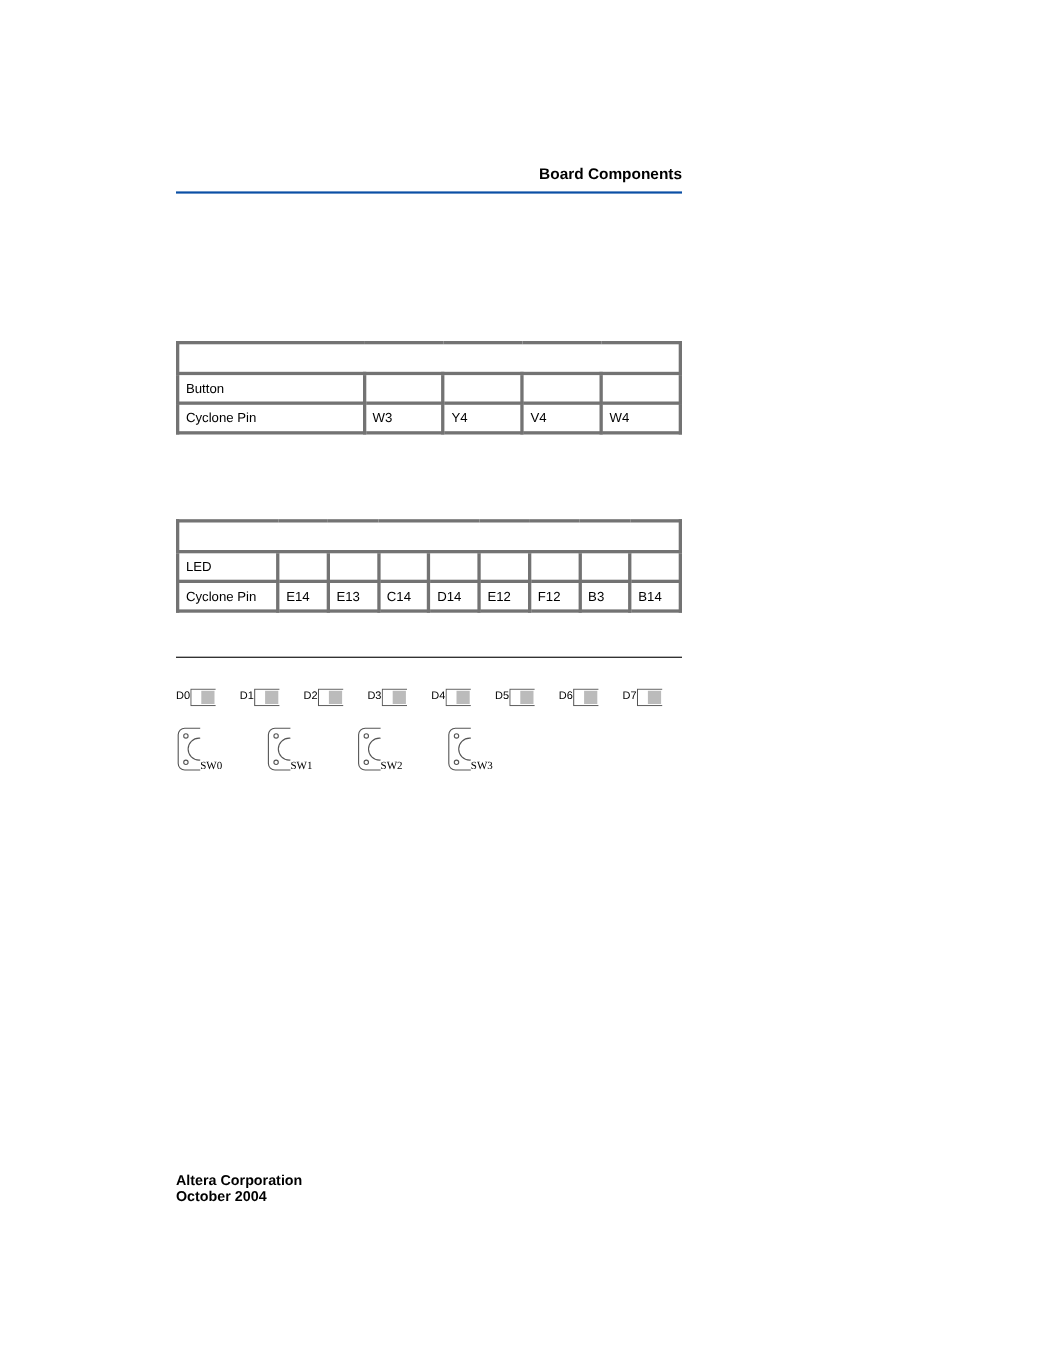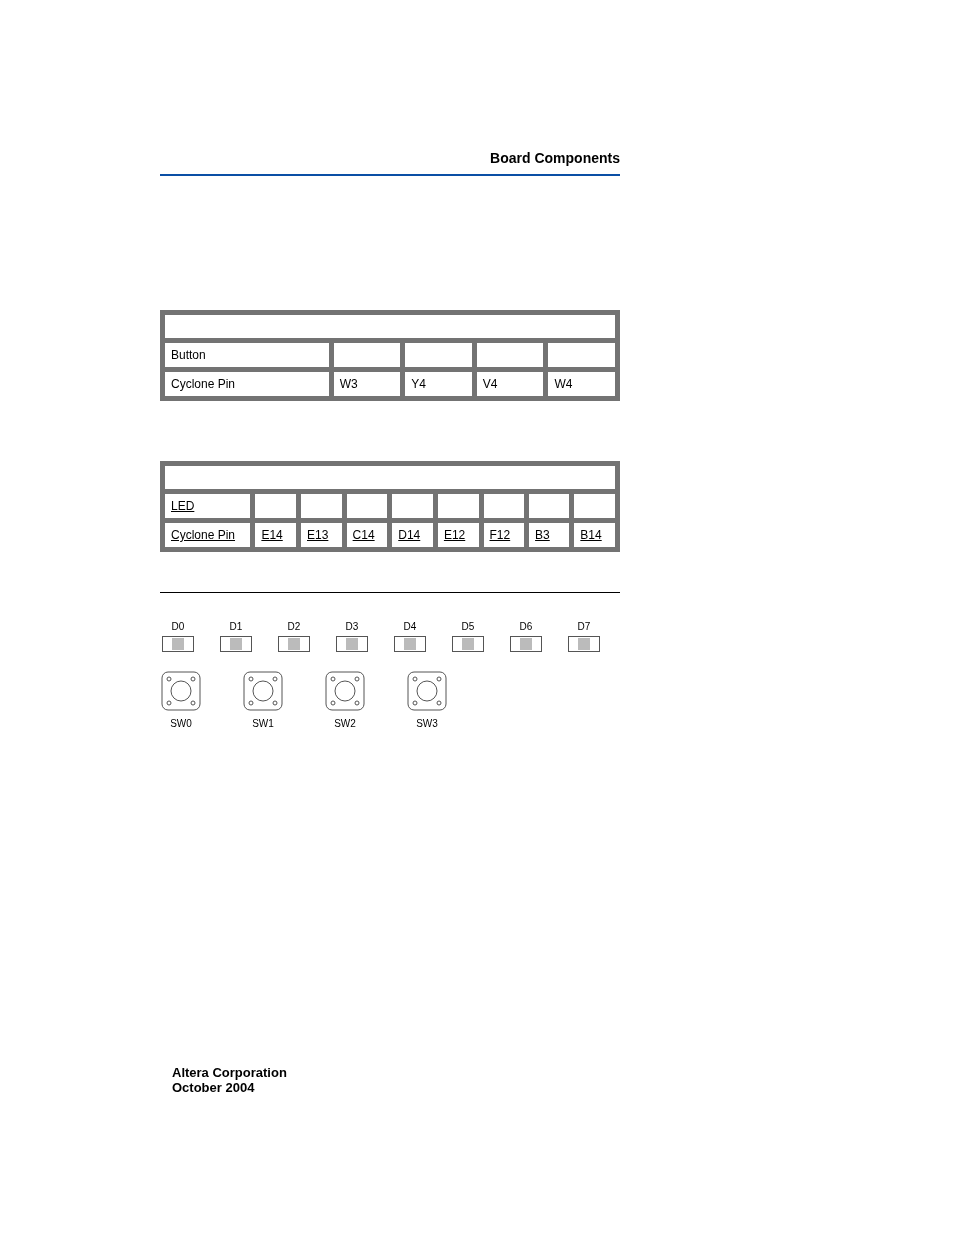--- a/index.html
+++ b/index.html
@@ -43,74 +43,74 @@
   }
   table.pins {
     border-collapse: collapse;
     width: 460px;
     margin-left: auto;
     margin-right: 0;
     font-size: 12px;
     font-family: Arial, Helvetica, sans-serif;
   }
   table.pins th, table.pins td {
-    border: 5px solid #737373;
+    border: 3px solid #737373;
     padding: 5px 6px;
     text-align: left;
     vertical-align: middle;
   }
   table.pins .title-row td {
     height: 28px;
   }
   table.pins .header-row td {
     height: 20px;
   }
   .t1 { margin-top: 110px; }
-  .t2 { margin-top: 60px; text-decoration: underline; }
+  .t2 { margin-top: 77px; }
   .fig-rule {
     border: none;
     border-top: 1px solid #000;
     margin: 40px 0 0 0;
     margin-left: auto;
     width: 460px;
   }
   .figure {
     width: 460px;
     margin-left: auto;
     margin-top: 28px;
     font-size: 10px;
     font-family: Arial, Helvetica, sans-serif;
   }
   .led-row {
     display: flex;
     gap: 22px;
   }
   .led-unit {
     display: flex;
-    flex-direction: column;
+    flex-direction: row;
     align-items: center;
     width: 36px;
   }
   .led-label { margin-bottom: 4px; font-size: 10px; }
   .sw-row {
     display: flex;
     gap: 40px;
     margin-top: 18px;
   }
   .sw-unit {
     display: flex;
-    flex-direction: column;
-    align-items: center;
+    align-items: flex-end;
     width: 42px;
+    font-family: Liberation Serif, serif;
   }
   .sw-label { margin-top: 6px; font-size: 10px; }
   .footer {
     position: absolute;
     bottom: 140px;
-    left: 172px;
+    left: 160px;
     right: 160px;
     font-size: 13px;
   }
   .footer-left { float: left; text-align: left; }
   .footer-right { float: right; text-align: right; }
 </style>
 </head>
 <body>
 
 <div class="page">

